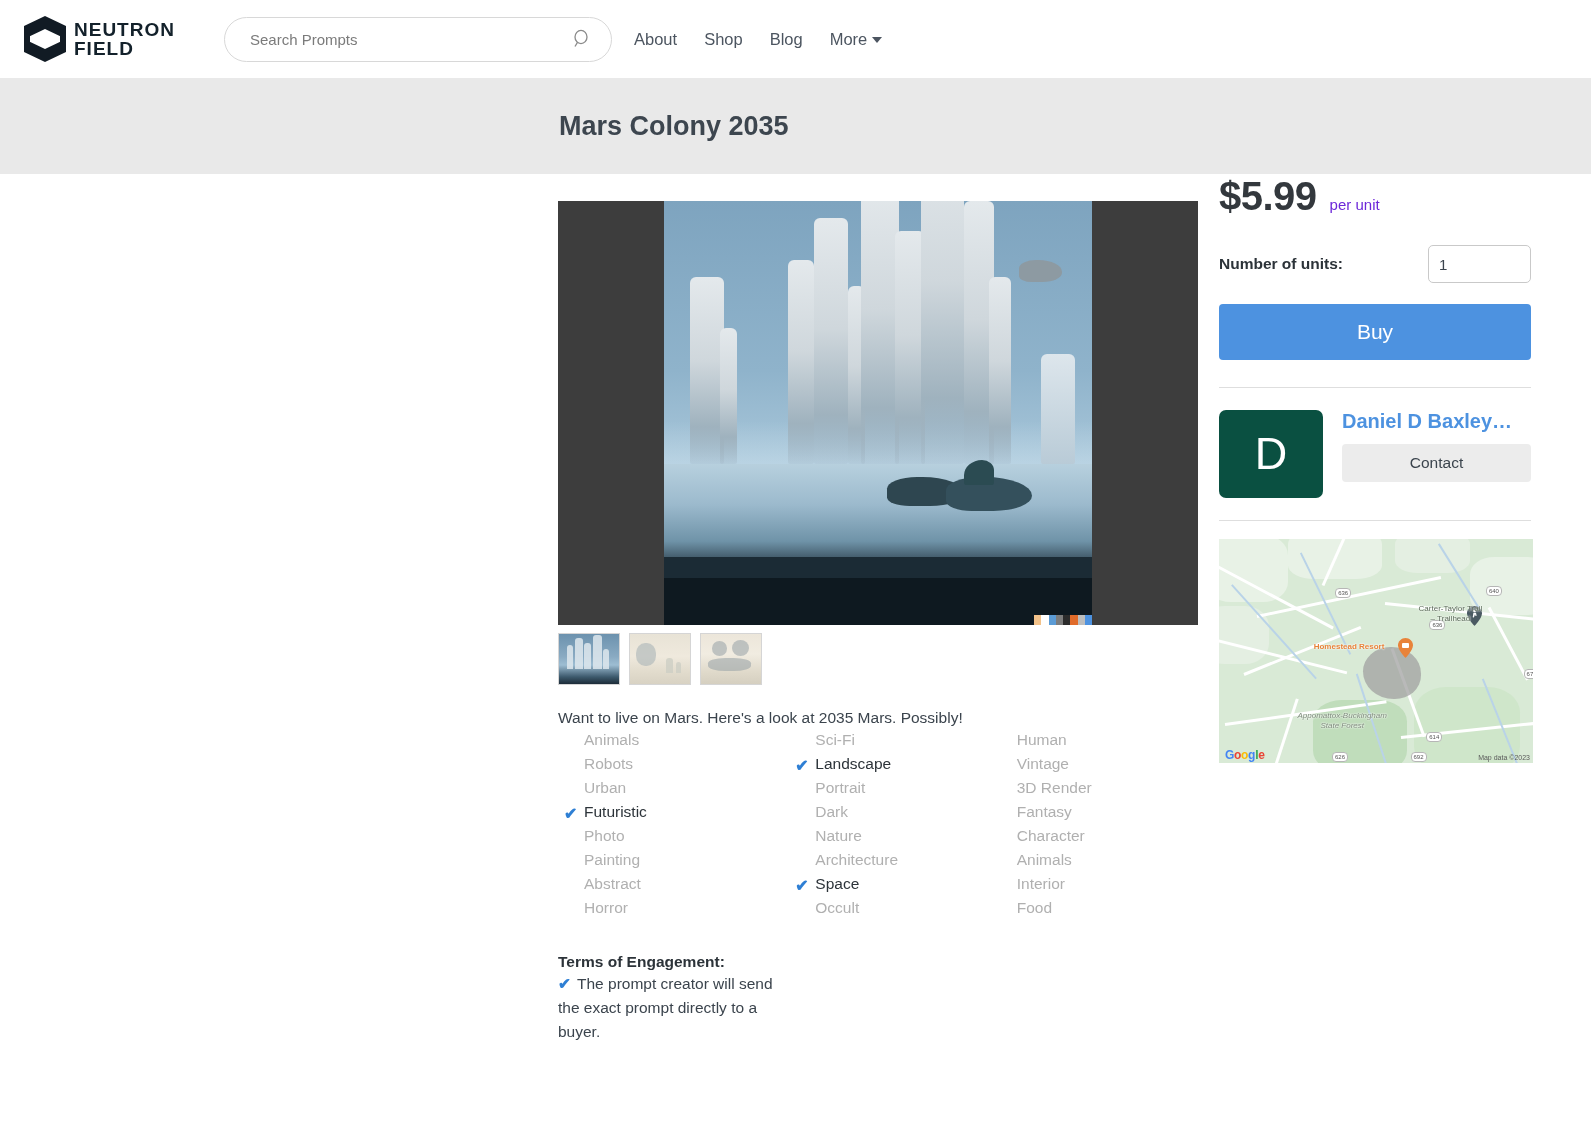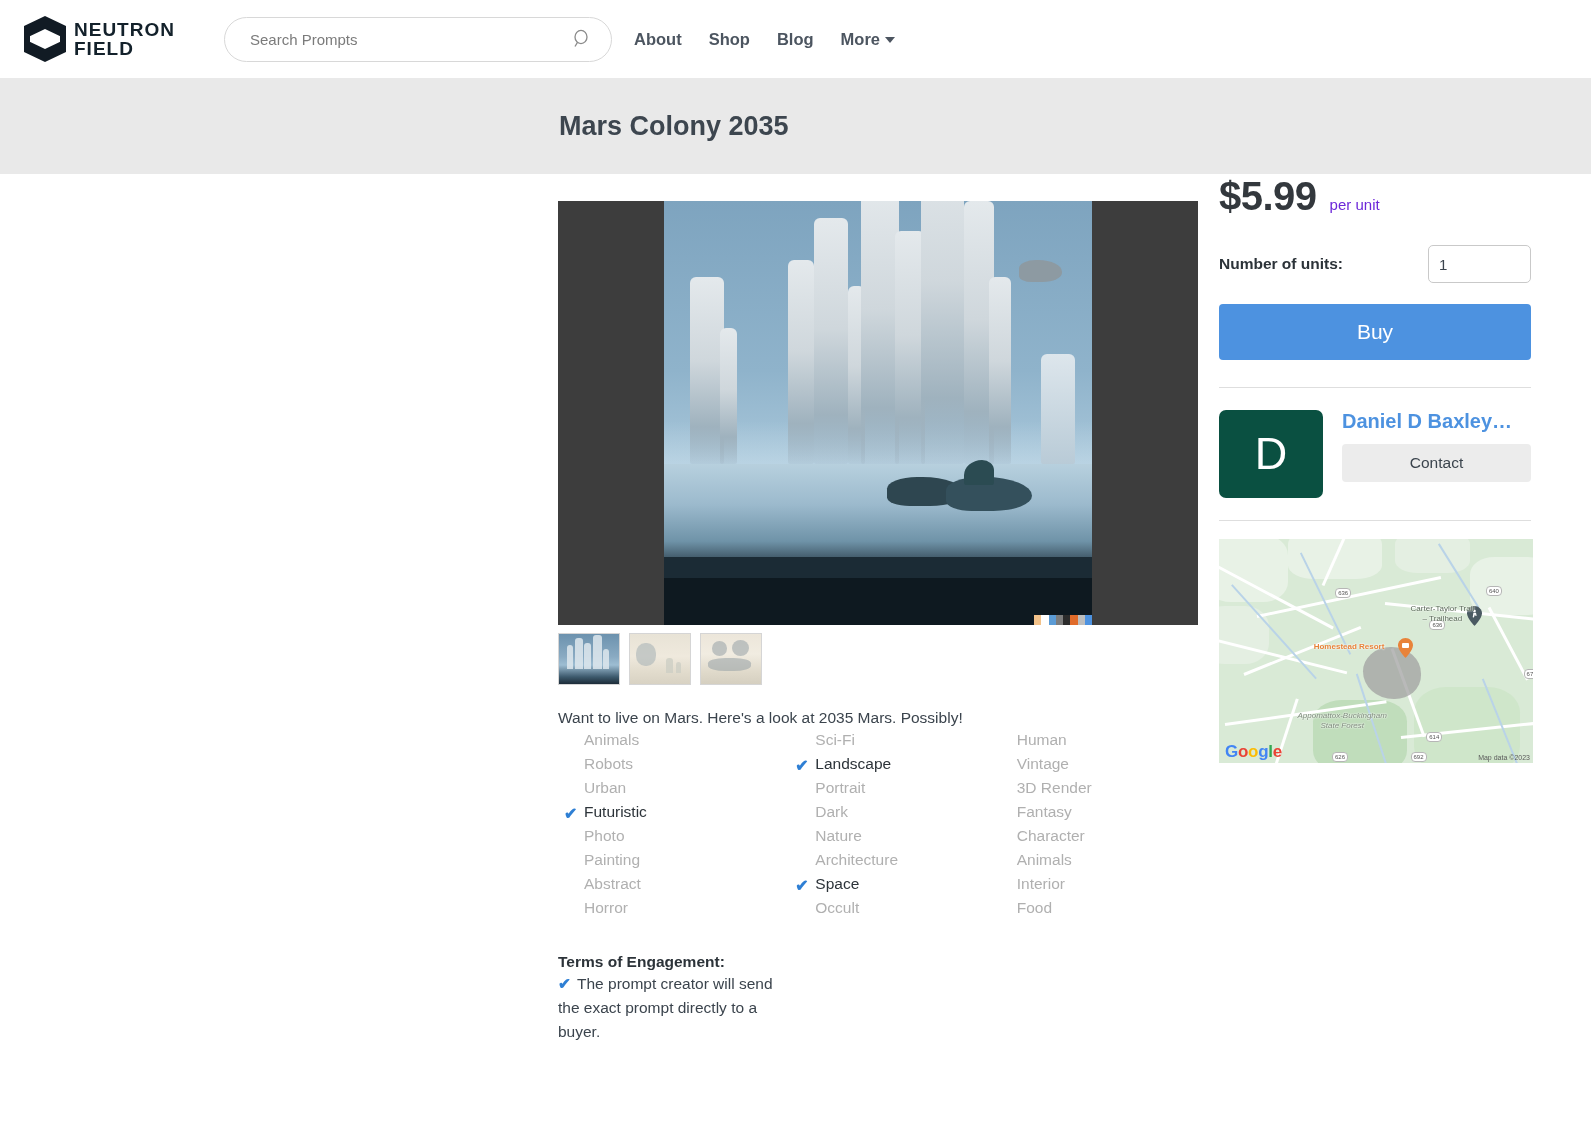--- a/index.html
+++ b/index.html
@@ -56,21 +56,20 @@
     transform: translateY(-50%);
     width: 20px; height: 20px;
     pointer-events: none;
   }
 
   .nav-links {
     display: flex;
     align-items: center;
     margin-left: 22px;
     gap: 27px;
-    font-weight: bold;
   }
   .nav-link {
     font-size: 16.5px;
     color: #4c5560;
     text-decoration: none;
     cursor: pointer;
     white-space: nowrap;
   }
   .nav-link .caret {
     display: inline-block;
@@ -398,36 +397,37 @@
     text-shadow: 0 0 2px #fff, 0 0 2px #fff;
   }
   .map-label.resort {
     color: #e8833a;
     font-style: normal;
     font-weight: bold;
   }
   .map-label.poi {
     color: #5a6a58;
     font-style: normal;
+    margin-left: 8px;
   }
   .map-blob {
     position: absolute;
     width: 58px; height: 52px;
     background: #9e9e9e;
     opacity: 0.72;
     border-radius: 48% 52% 46% 54%;
   }
   .map-pin {
     position: absolute;
     width: 15px; height: 20px;
   }
   .gmaps-logo {
     position: absolute;
     left: 6px; bottom: 1px;
-    font-size: 17px;
+    font-size: 12px;
     font-weight: bold;
     letter-spacing: -0.3px;
   }
   .gmaps-logo i { font-style: normal; }
   .map-attr {
     position: absolute;
     right: 3px; bottom: 2px;
     font-size: 7px;
     color: #5a5a5a;
   }

